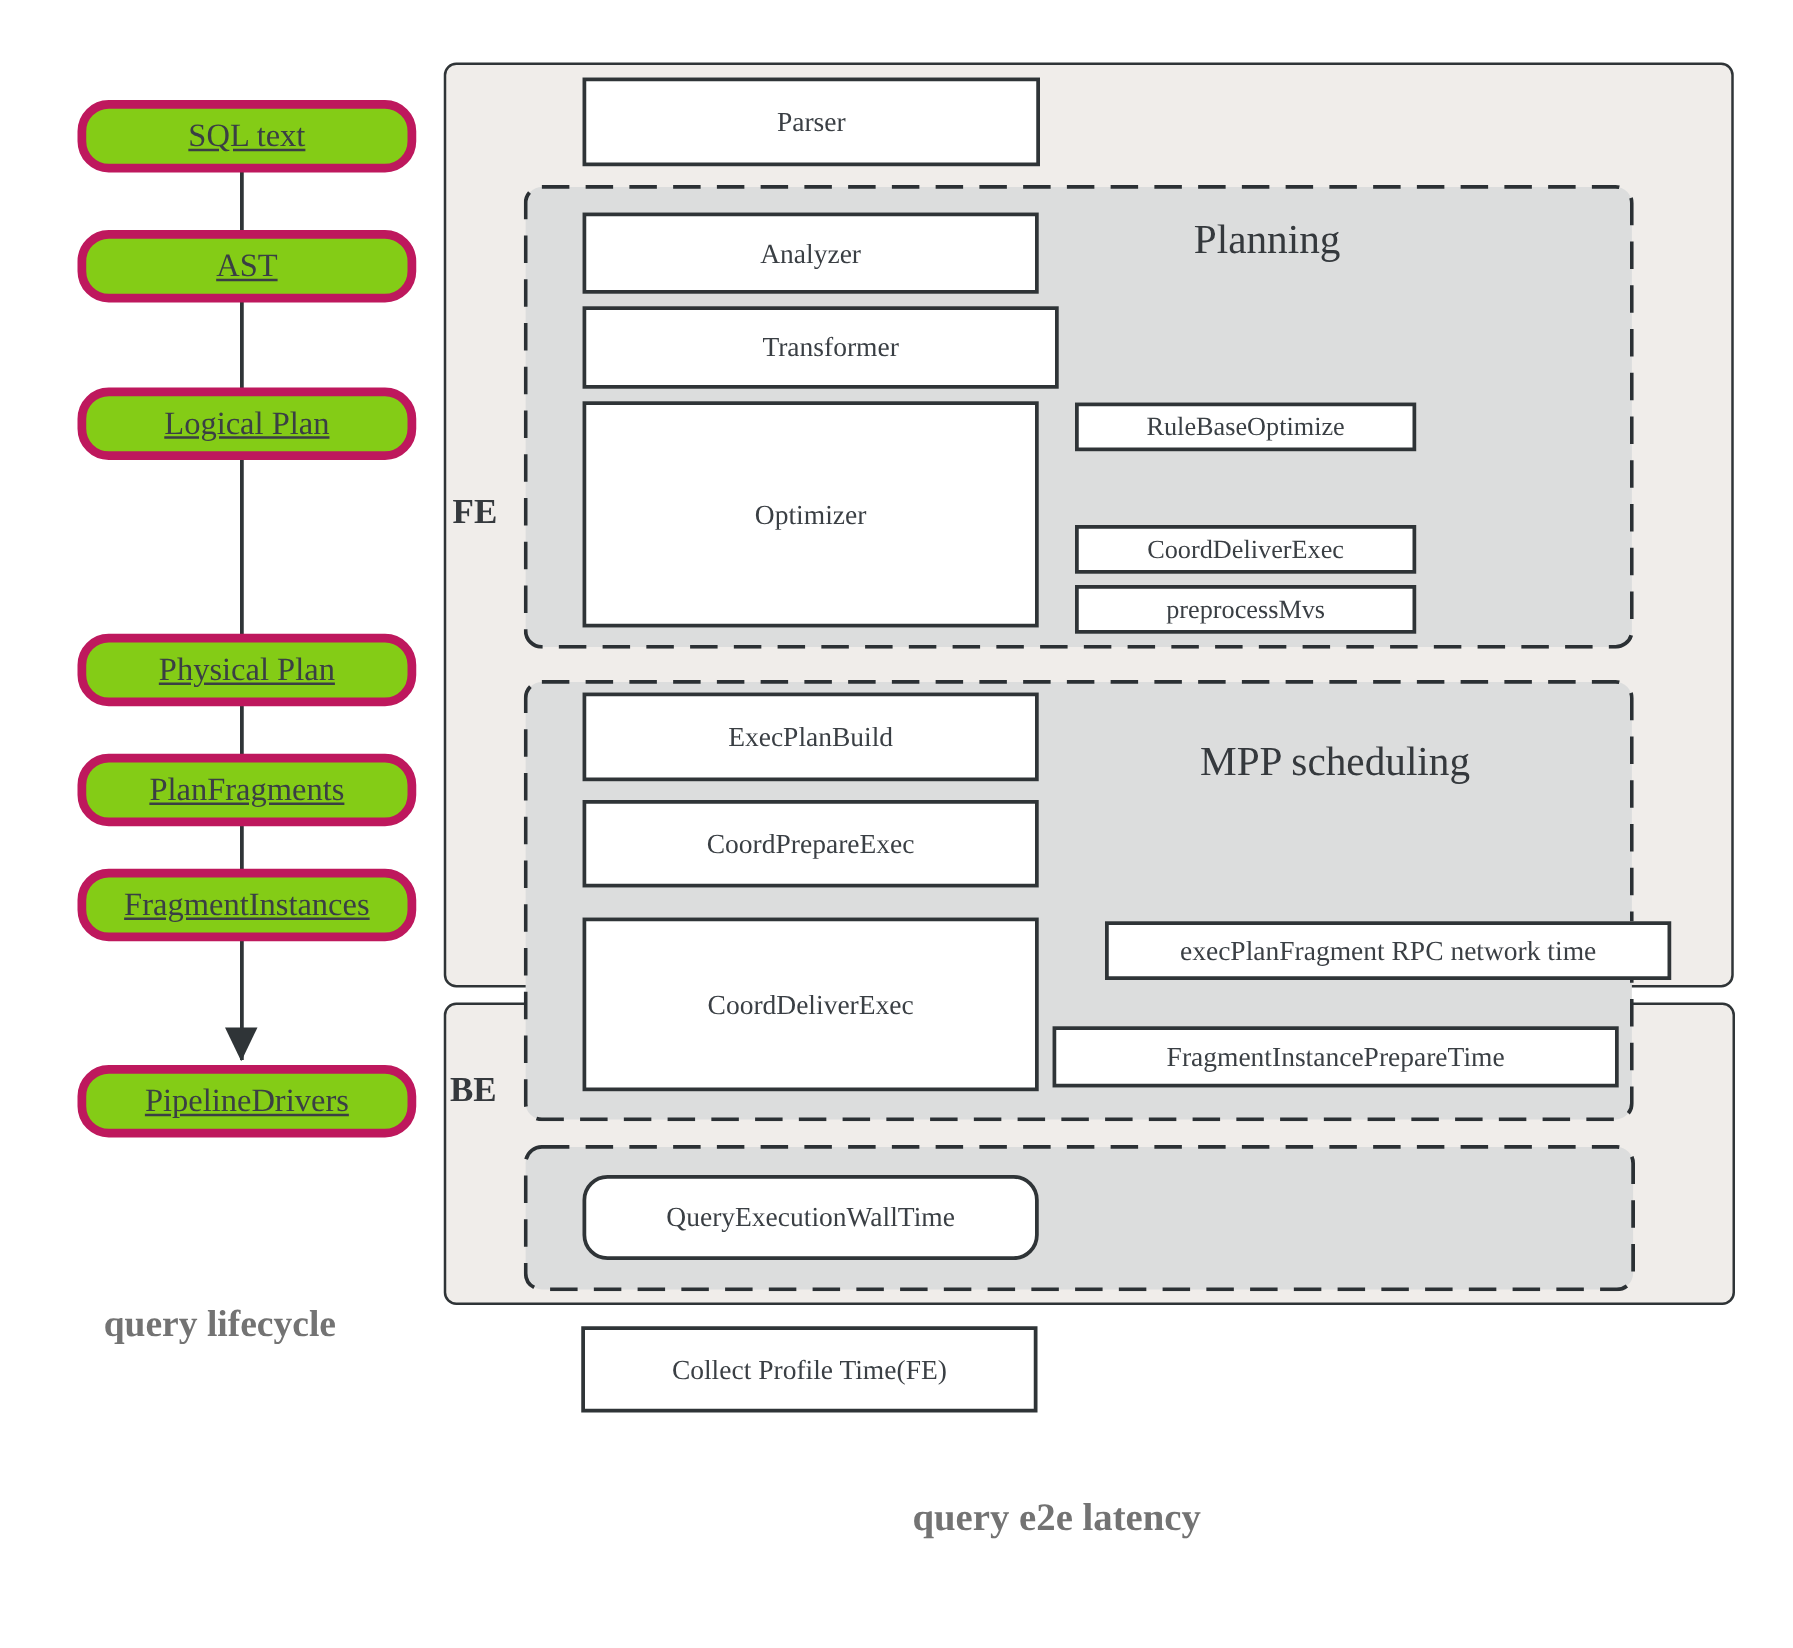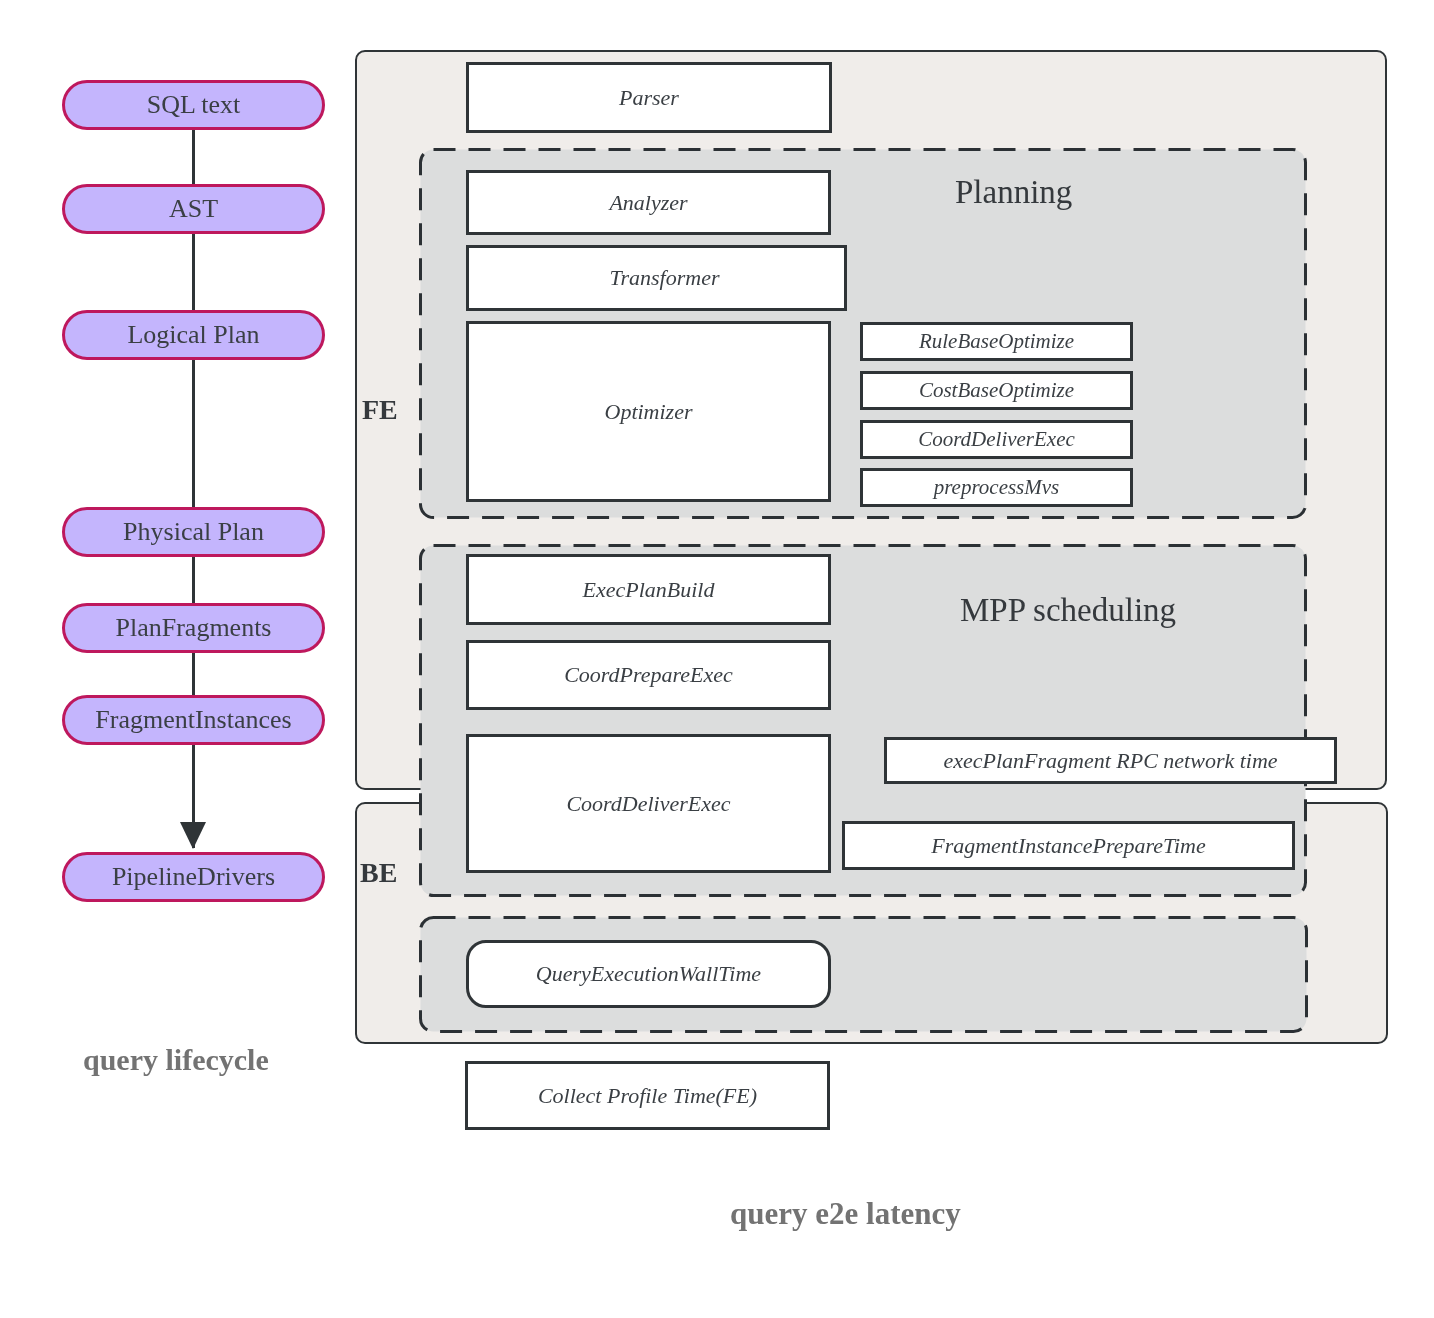--- a/index.html
+++ b/index.html
@@ -8,26 +8,27 @@
     width:1434px;height:1318px;
     background:#ffffff;
     font-family:"Liberation Serif", "DejaVu Serif", serif;
     color:#3a3f44;
     overflow:hidden;
   }
   
   .pill{
     position:absolute;
     left:62px;width:257px;height:44px;
-    background:#c4b5fd;
-    border:3px solid #be185d;
+    background:#84cc16;
+    border:7px solid #be185d;
     border-radius:25px;
     display:flex;align-items:center;justify-content:center;
     font-size:26px;
     z-index:3;
+    text-decoration:underline;
   }
   .vline{
     position:absolute;
     left:192px;top:105px;
     width:3px;height:743px;
     background:#2f3437;
     z-index:1;
   }
   .arrowhead{
     position:absolute;
@@ -72,21 +73,20 @@
   #executing-label{left:985px;top:955px;width:220px;}
   
   .box{
     position:absolute;
     background:#ffffff;
     border:3px solid #2f3437;
     display:flex;align-items:center;justify-content:center;
     font-size:22px;
     text-align:left;
     z-index:3;
-    font-style:italic;
   }
   #parser-box{left:466px;top:62px;width:360px;height:65px;}
   #analyzer-box{left:466px;top:170px;width:359px;height:59px;}
   #transformer-box{left:466px;top:245px;width:359px;height:60px;padding-left:16px;}
   #optimizer-box{left:466px;top:321px;width:359px;height:175px;}
   .step{
     left:860px;width:267px;height:33px;
     font-size:21px;
   }
   #step-0{top:322px;}
@@ -148,21 +148,20 @@
   <div class="pill" style="top:507px">Physical Plan</div>
   <div class="pill" style="top:603px">PlanFragments</div>
   <div class="pill" style="top:695px">FragmentInstances</div>
   <div class="pill" style="top:852px">PipelineDrivers</div>
 
   <div class="box" id="parser-box">Parser</div>
   <div class="box" id="analyzer-box">Analyzer</div>
   <div class="box" id="transformer-box">Transformer</div>
   <div class="box" id="optimizer-box">Optimizer</div>
   <div class="box step" id="step-0">RuleBaseOptimize</div>
-  <div class="box step" id="step-1">CostBaseOptimize</div>
   <div class="box step" id="step-2">CoordDeliverExec</div>
   <div class="box step" id="step-3">preprocessMvs</div>
 
   <div class="box" id="exec-plan-build-box">ExecPlanBuild</div>
   <div class="box" id="coord-prepare-exec-box">CoordPrepareExec</div>
   <div class="box" id="coord-deliver-exec-box">CoordDeliverExec</div>
   <div class="box" id="rpc-network-time-box">execPlanFragment RPC network time</div>
   <div class="box" id="fi-prepare-time-box">FragmentInstancePrepareTime</div>
 
   <div class="box" id="query-exec-wall-time-box">QueryExecutionWallTime</div>

